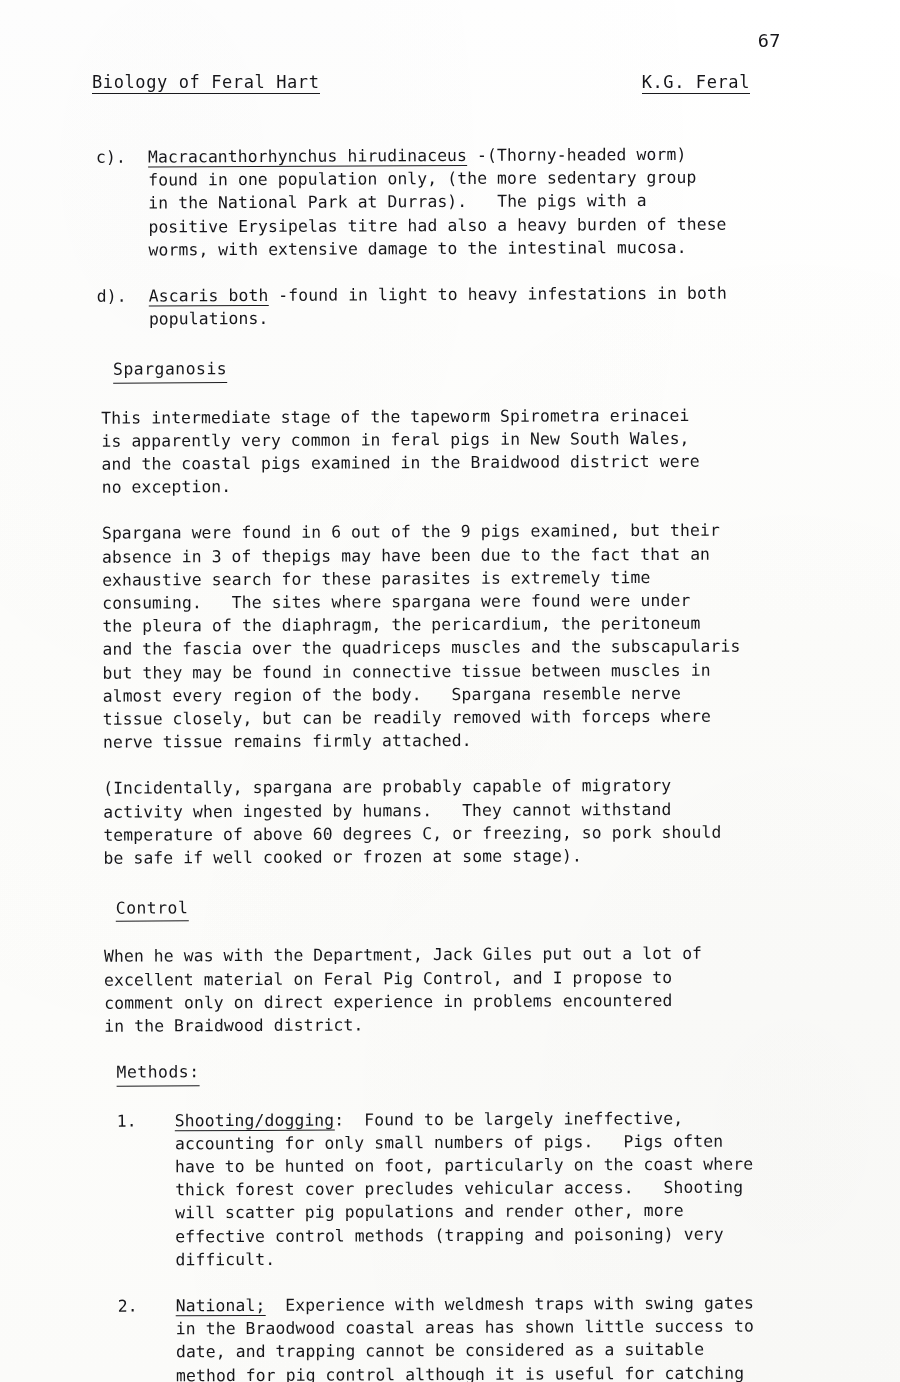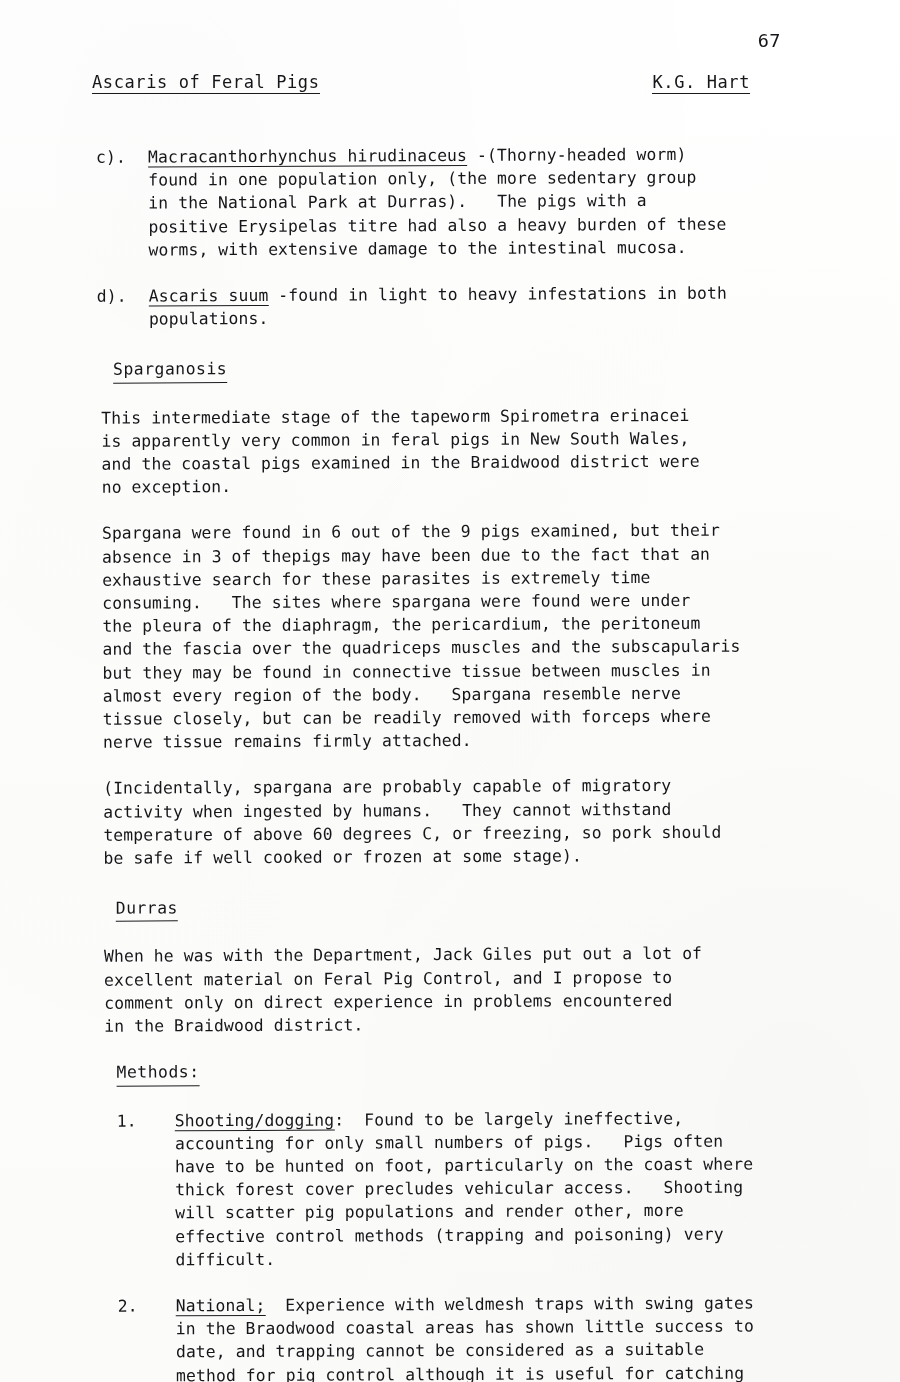--- a/index.html
+++ b/index.html
@@ -124,40 +124,40 @@
 </style>
 </head>
 <body>
 
 <div class="page">
   <div class="paper-tone"></div>
 
   <div class="page-number">67</div>
 
   <div class="header">
-    <span class="doc-title">Ascaris of Feral Pigs</span>
-    <span class="author">K.G. Hart</span>
+    <span class="doc-title">Biology of Feral Hart</span>
+    <span class="author">K.G. Feral</span>
   </div>
 
   <div class="body skew">
 
     <div class="lettered">
       <span class="marker">c).</span>
       <span class="content"><span class="term">Macracanthorhynchus hirudinaceus</span><span> -(Thorny-headed worm)
 found in one population only, (the more sedentary group
 in the National Park at Durras).   The pigs with a
 positive Erysipelas titre had also a heavy burden of these
 worms, with extensive damage to the intestinal mucosa.</span></span>
     </div>
 
     <div class="gap-m"></div>
 
     <div class="lettered">
       <span class="marker">d).</span>
-      <span class="content"><span class="term">Ascaris suum</span><span> -found in light to heavy infestations in both
+      <span class="content"><span class="term">Ascaris both</span><span> -found in light to heavy infestations in both
 populations.</span></span>
     </div>
 
     <div class="gap-l"></div>
 
     <div class="block">
       <div><span class="heading">Sparganosis</span></div>
       <div class="gap-m"></div>
       <div class="para">This intermediate stage of the tapeworm Spirometra erinacei
 is apparently very common in feral pigs in New South Wales,
@@ -177,21 +177,21 @@
       <div class="gap-m"></div>
       <div class="para">(Incidentally, spargana are probably capable of migratory
 activity when ingested by humans.   They cannot withstand
 temperature of above 60 degrees C, or freezing, so pork should
 be safe if well cooked or frozen at some stage).</div>
     </div>
 
     <div class="gap-l"></div>
 
     <div class="block">
-      <div><span class="heading">Durras</span></div>
+      <div><span class="heading">Control</span></div>
       <div class="gap-m"></div>
       <div class="para">When he was with the Department, Jack Giles put out a lot of
 excellent material on Feral Pig Control, and I propose to
 comment only on direct experience in problems encountered
 in the Braidwood district.</div>
       <div class="gap-m"></div>
       <div><span class="heading">Methods:</span></div>
     </div>
 
     <div class="gap-m"></div>

